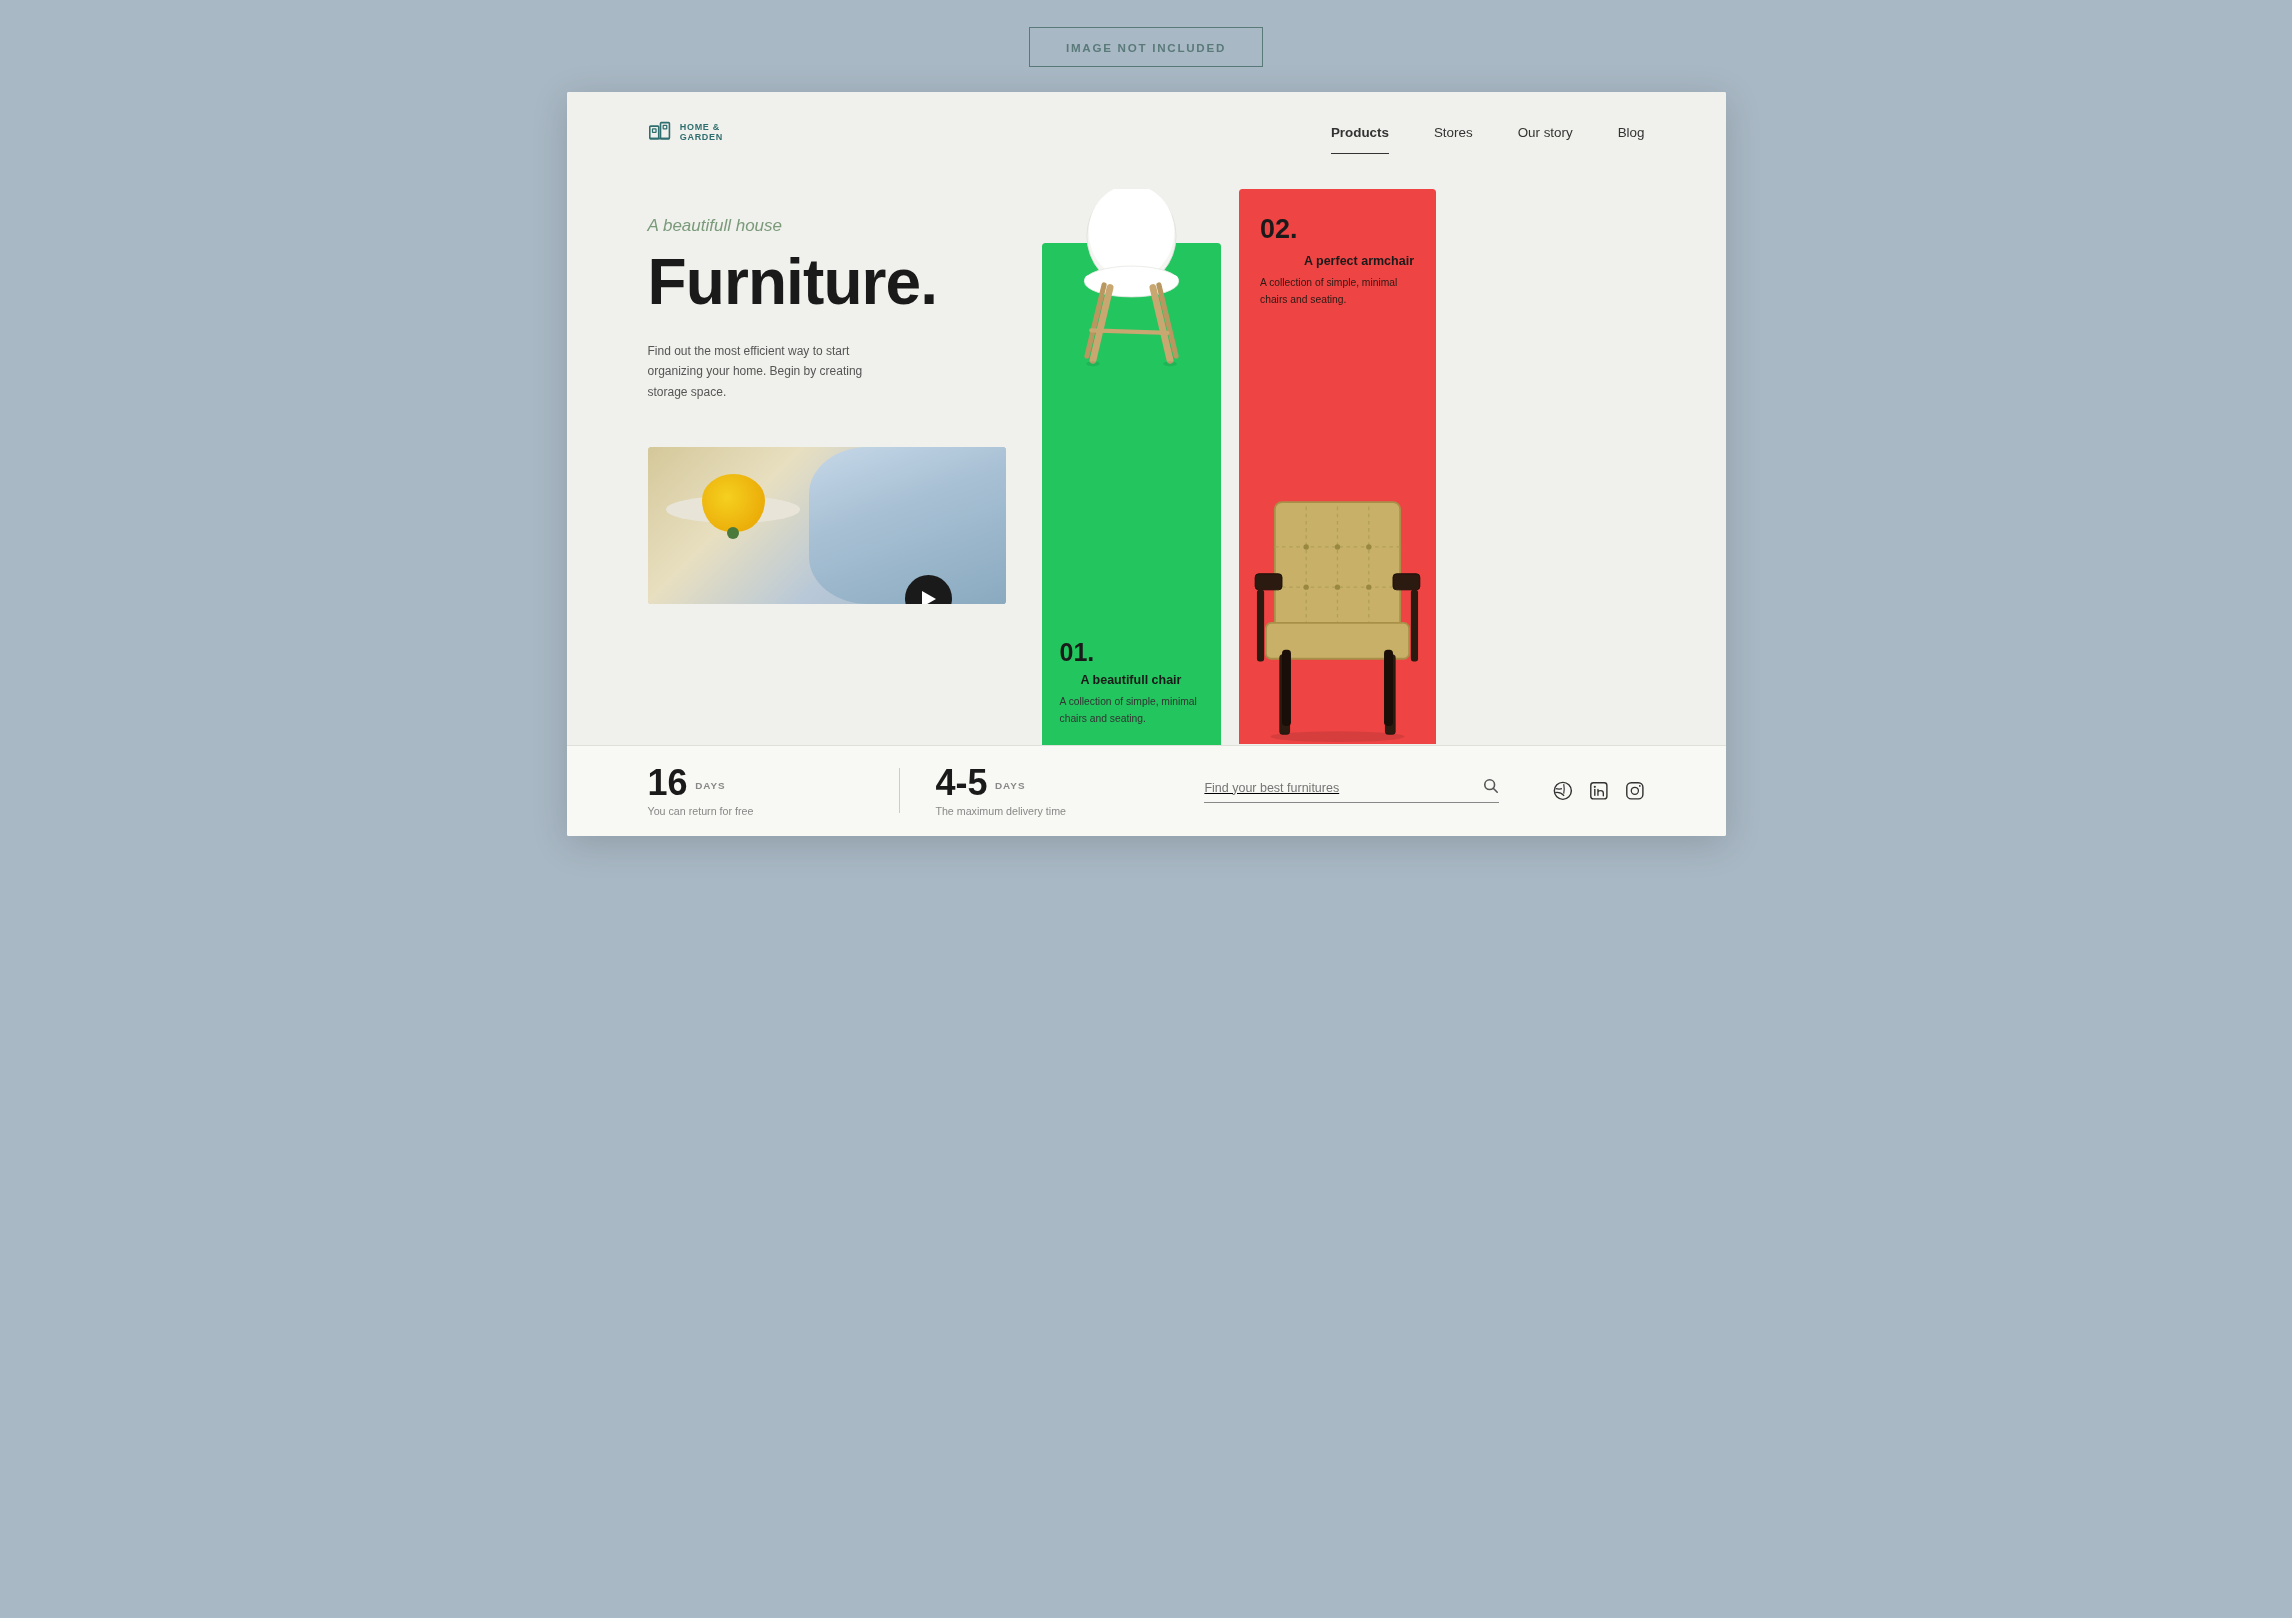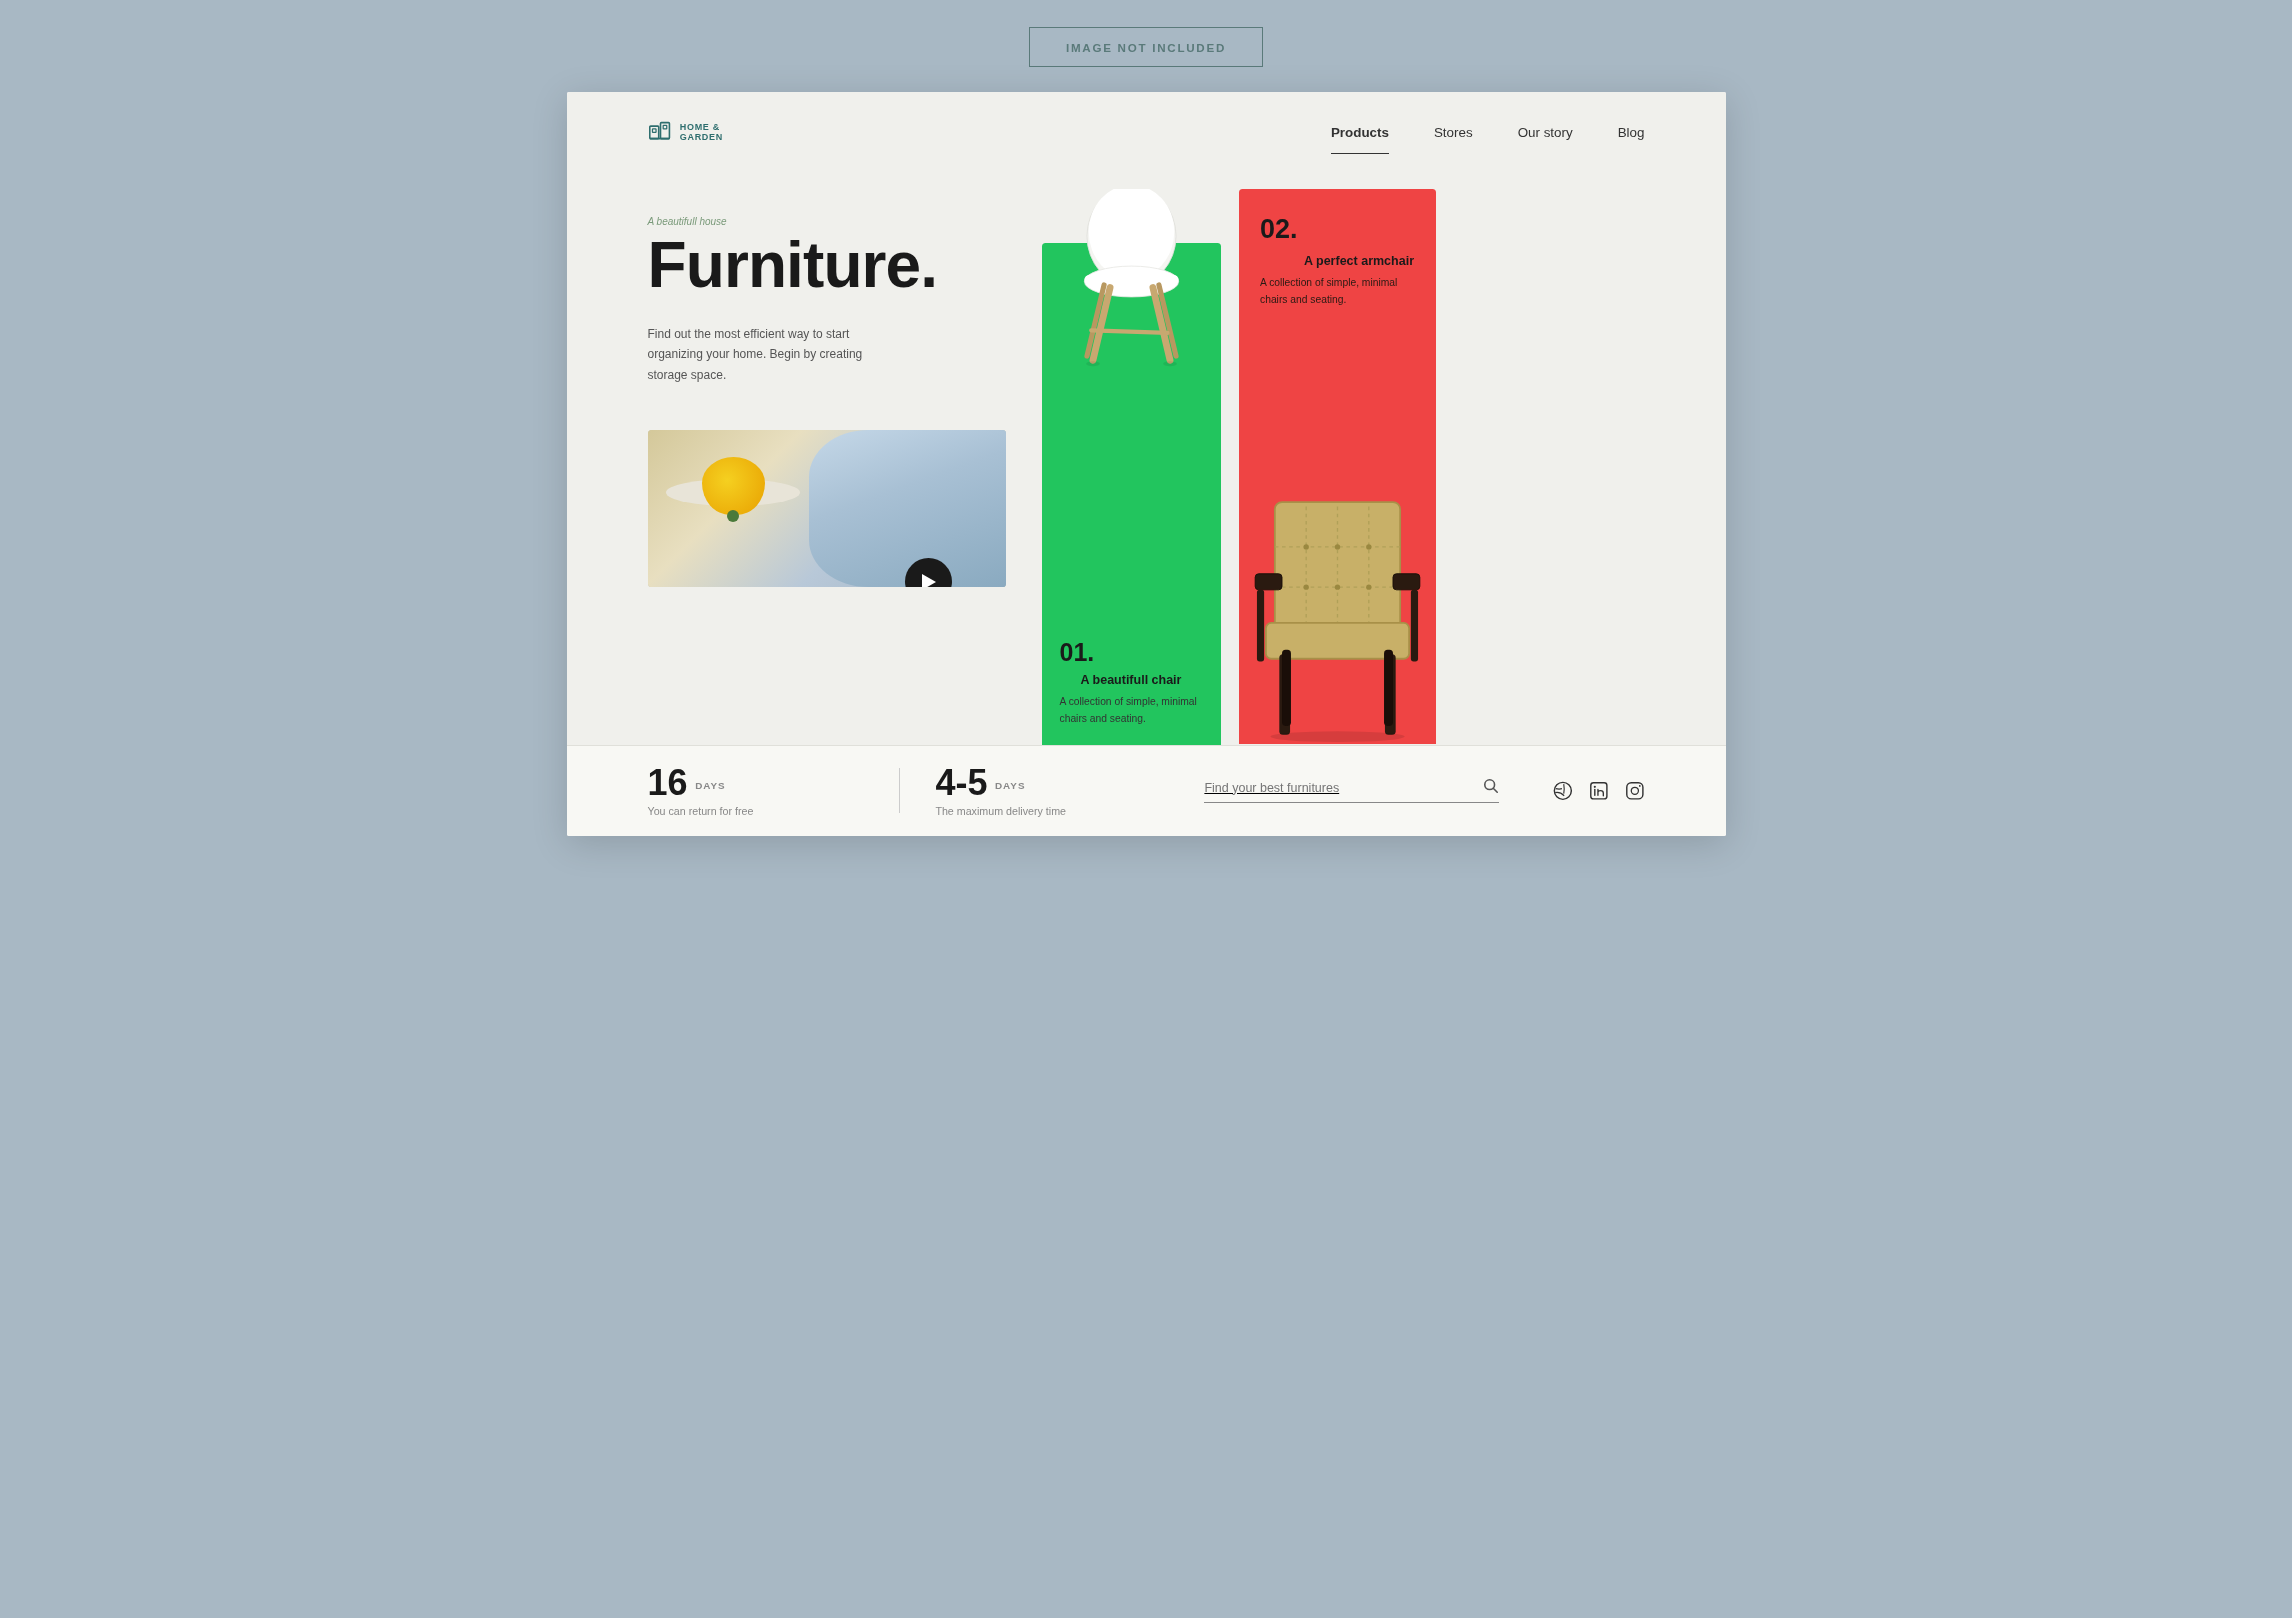--- a/index.html
+++ b/index.html
@@ -89,22 +89,22 @@
     }
 
     
     .left-col {
       flex: 0 0 376px;
       padding-top: 27px;
     }
 
     .subtitle {
       color: #7a9a7a;
-      font-size: 10px;
-      margin-bottom: 6px;
+      font-size: 17px;
+      margin-bottom: 14px;
       font-style: italic;
     }
 
     .main-title {
       font-size: 64px;
       font-weight: 900;
       color: #1a1a1a;
       line-height: 1;
       margin-bottom: 27px;
       letter-spacing: -0.9px;

